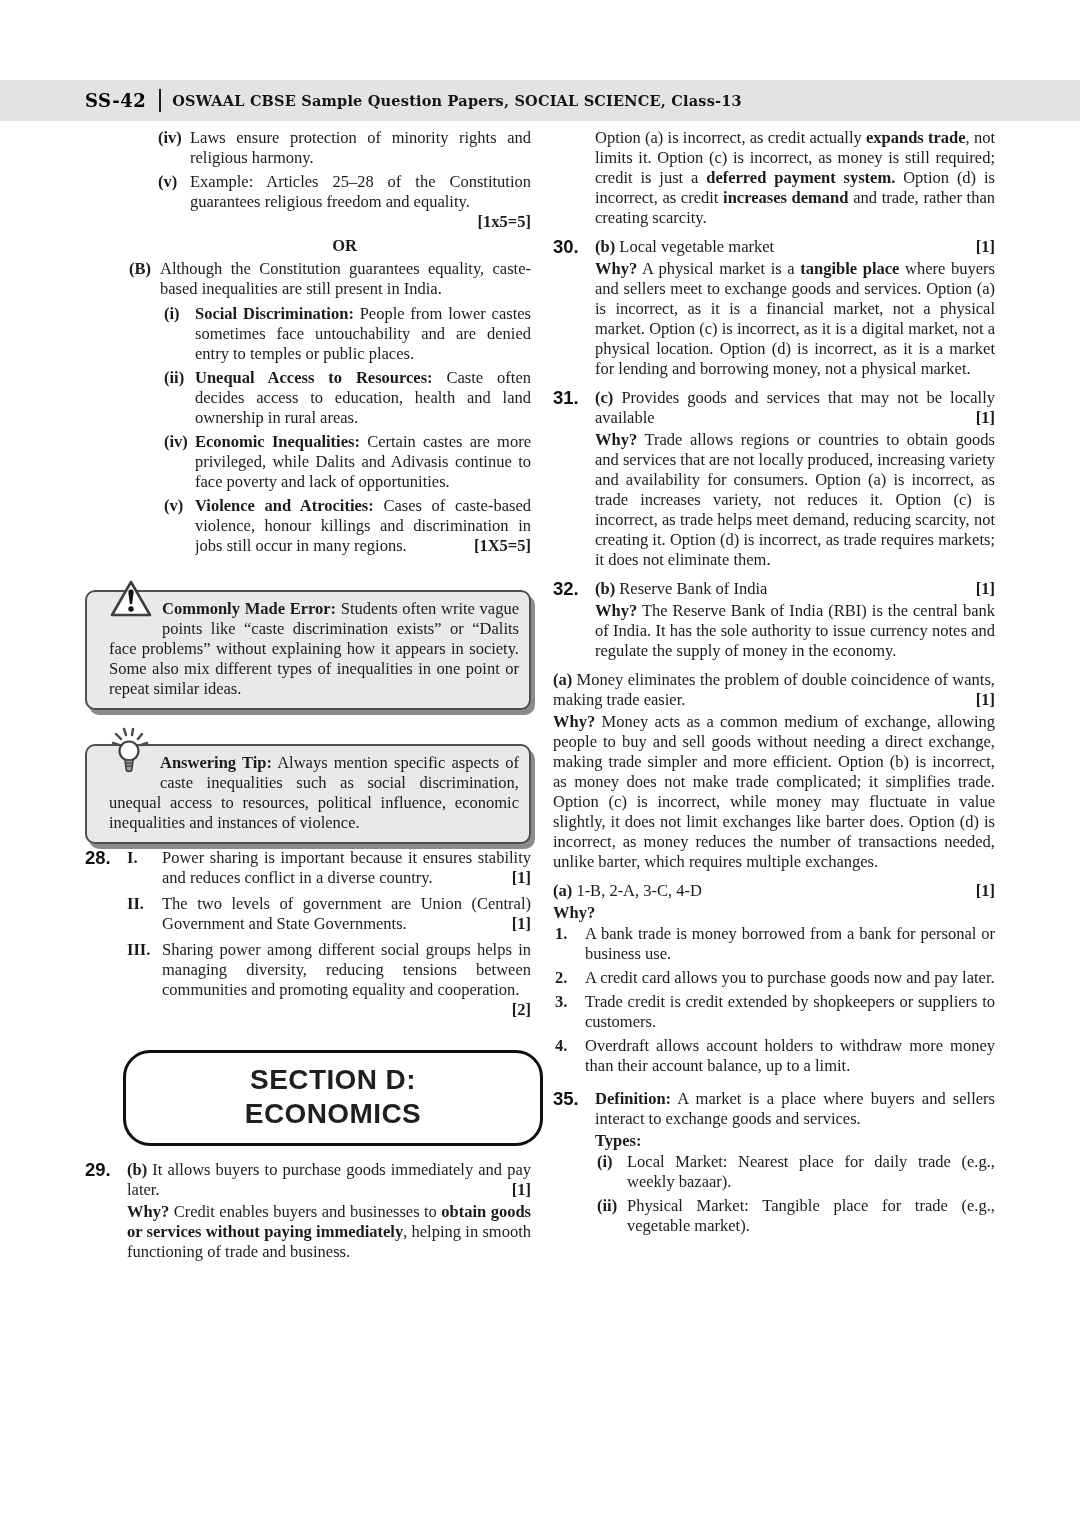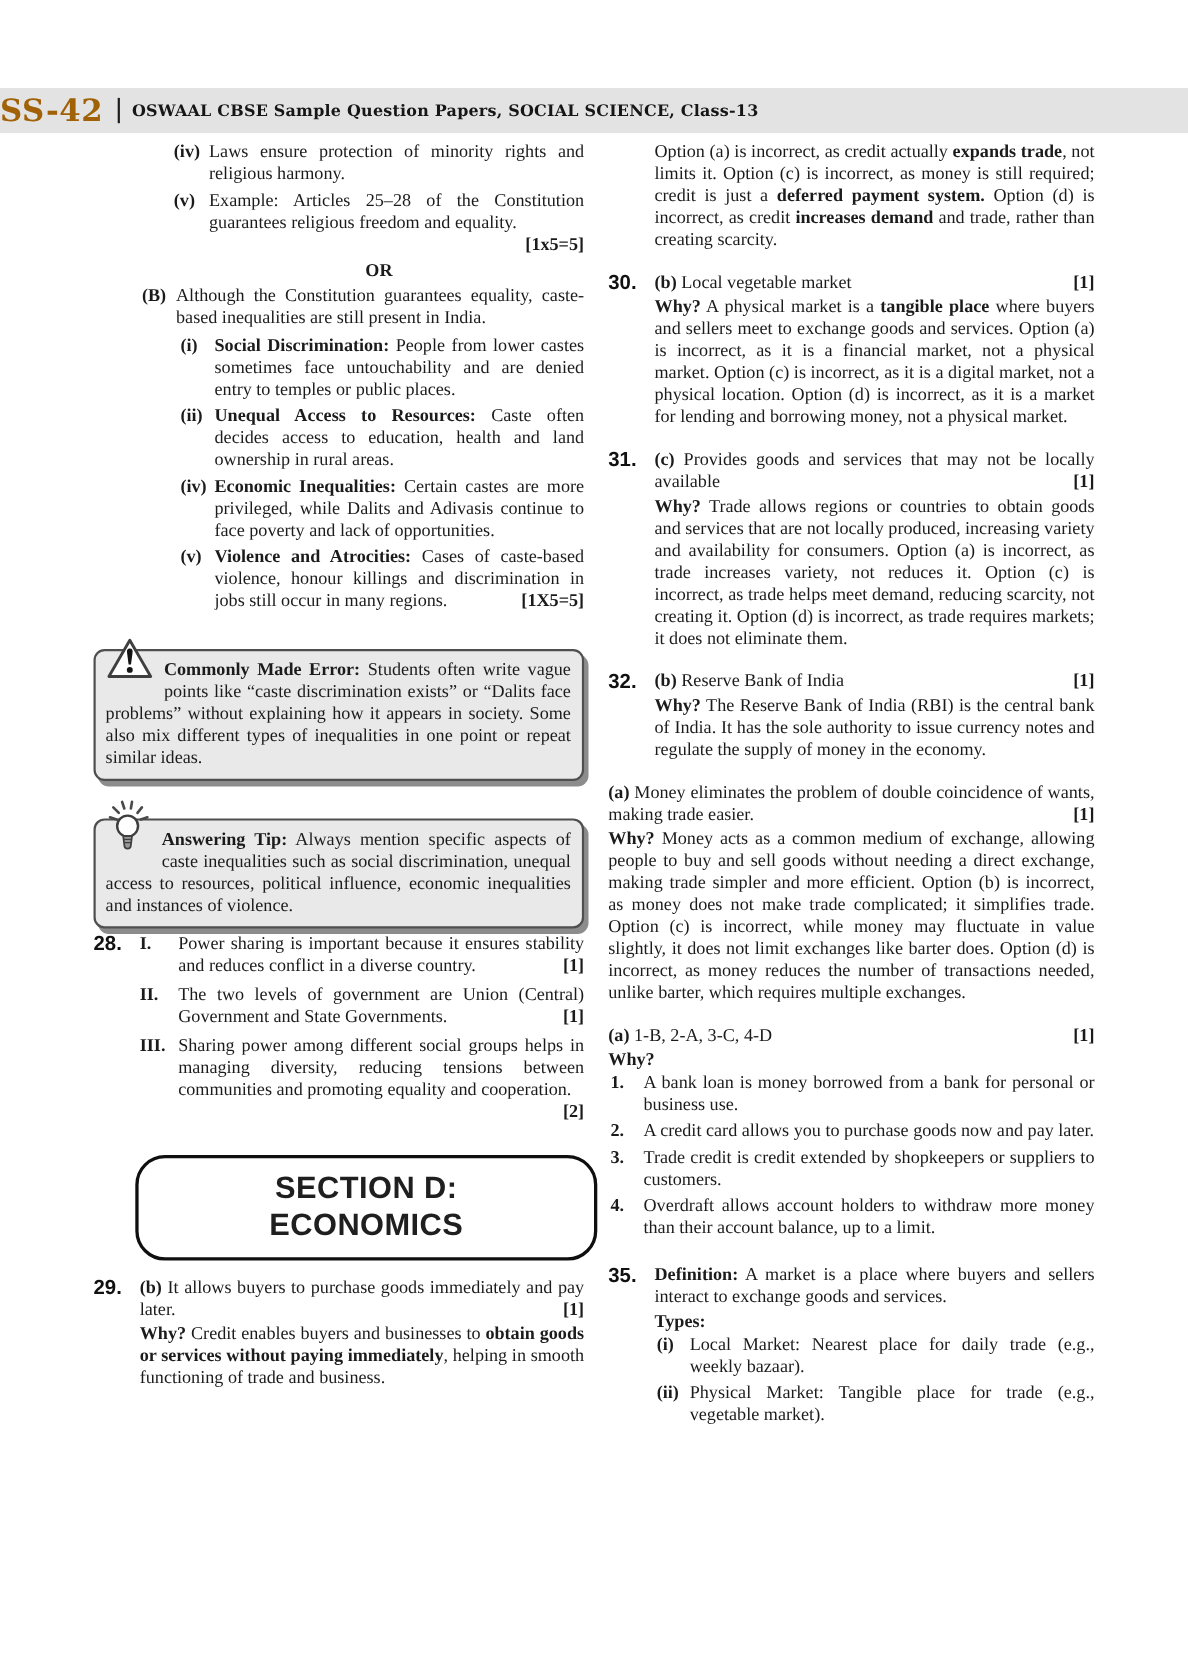--- a/index.html
+++ b/index.html
@@ -9,22 +9,22 @@
     color:#1b1b1b; overflow:hidden;
   }
   b { font-weight:bold; }
 
   
   .header-band {
     position:absolute; top:80px; left:0; width:1080px; height:41px;
     background:#e3e3e3; display:flex; align-items:center;
   }
   .header-page-no {
-    font-family:"DejaVu Serif", serif; font-weight:bold; font-size:28px;
-    letter-spacing:0.5px; color:#a16207;
+    font-family:"DejaVu Serif", serif; font-weight:bold; font-size:18px;
+    margin-left:85px; letter-spacing:0.5px; color:#000000;
   }
   .header-divider { width:2px; height:23px; background:#1d1d1d; margin:0 11px 0 13px; }
   .header-title {
     font-family:"DejaVu Serif", serif; font-weight:bold; font-size:14.5px;
     letter-spacing:0.2px; color:#161616;
   }
 
   .col-left  { position:absolute; left:85px;  top:128px; width:446px; }
   .col-right { position:absolute; left:553px; top:128px; width:442px; }
 
@@ -43,21 +43,21 @@
   .part-item { display:flex; margin-bottom:4px; }
   .part-item > .lbl { flex:0 0 31px; font-weight:bold; margin-left:44px; }
   .part-item > .txt { flex:1; }
   .inner-list { margin-top:5px; }
   .inner-list .sub-item { margin-left:4px; }
   .inner-list .sub-item > .lbl { flex:0 0 31px; }
 
   
   .note-box {
     background:#e9e9e9; border:2px solid #4f4f4f; border-radius:10px;
-    box-shadow:4px 5px 0 #8c8c8c; padding:7px 10px 9px 9px;
+    box-shadow:4px 5px 0 #8c8c8c; padding:7px 10px 9px 22px;
   }
   .err-box { margin-top:30px; }
   .tip-box { margin-top:34px; }
   .icon-float { float:left; margin-right:9px; }
   .err-box .icon-float { margin-top:-20px; }
   .tip-box .icon-float { margin-top:-26px; }
 
   
   .q-block { margin-top:14px; }
   .q-row { display:flex; }
@@ -81,21 +81,21 @@
 
   
   .section-box {
     box-sizing:border-box; width:420px; margin:24px 0 0 38px;
     border:3.5px solid #0f0f0f; border-radius:27px;
     padding:10px 4px 12px; text-align:center;
     font-family:"Liberation Sans", sans-serif; font-weight:bold;
     font-size:28px; line-height:34px; letter-spacing:0.4px; color:#1f1f1f;
   }
   .rc-cont { margin-left:42px; }
-  .rq { margin-top:19px; }
+  .rq { margin-top:9px; }
 </style>
 </head>
 <body>
 
 <div class="page">
 
   <div class="header-band">
     <span class="header-page-no">SS-42</span>
     <span class="header-divider"></span>
     <span class="header-title">OSWAAL CBSE Sample Question Papers, SOCIAL SCIENCE, Class-13</span>
@@ -251,21 +251,21 @@
       </div>
     </div>
 
     <div class="q-block rq">
       <div class="q-row">
         <span class="q-body">
           <span class="jp contain" style="display:block"><span><b>(a)</b> 1-B, 2-A, 3-C, 4-D</span><span class="mark">[1]</span></span>
           <span class="why-label" style="display:block">Why?</span>
           <span class="num-item">
               <span class="lbl">1.</span>
-              <span class="txt jp">A bank loan is money borrowed from a bank for personal or business use.</span>
+              <span class="txt jp">A bank trade is money borrowed from a bank for personal or business use.</span>
             </span>
           <span class="num-item">
               <span class="lbl">2.</span>
               <span class="txt jp">A credit card allows you to purchase goods now and pay later.</span>
             </span>
           <span class="num-item">
               <span class="lbl">3.</span>
               <span class="txt jp">Trade credit is credit extended by shopkeepers or suppliers to customers.</span>
             </span>
           <span class="num-item">

